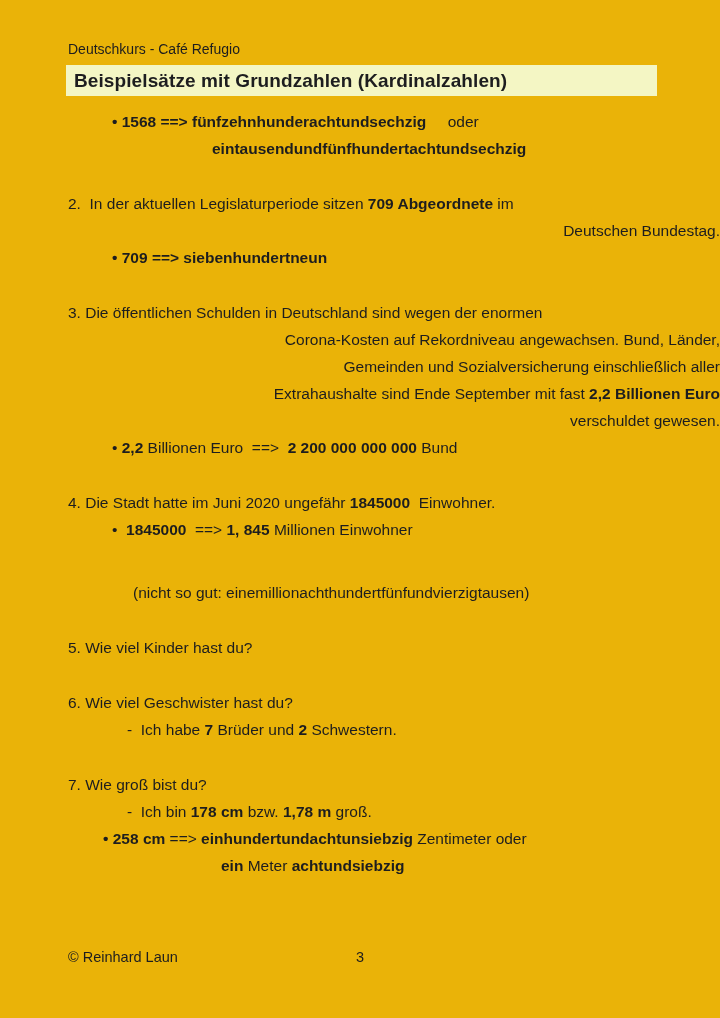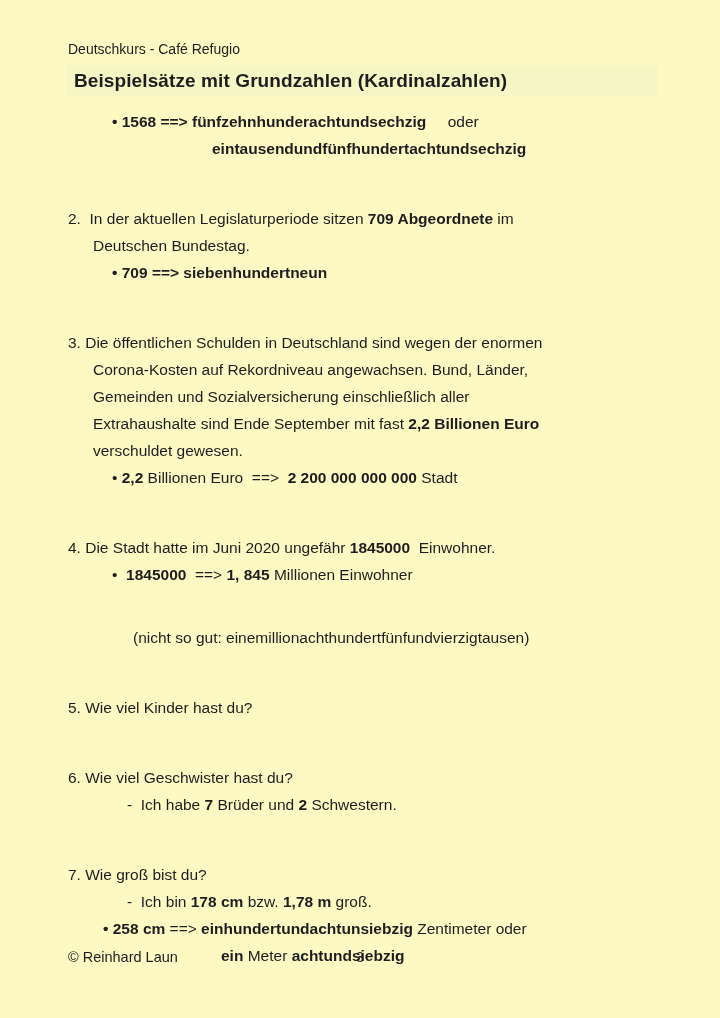--- a/index.html
+++ b/index.html
@@ -1,20 +1,20 @@
 <!DOCTYPE html>
 <html><head>
 <meta charset="utf-8">
 <style>
   html, body { margin: 0; padding: 0; background: #ffffff; }
   .page {
     position: relative;
     width: 720px;
     height: 1018px;
-    background: #fef9c3;
+    background: #eab308;
     font-family: "Liberation Sans", sans-serif;
     color: #1d1d1f;
     overflow: hidden;
   }
   .doc-header {
     position: absolute;
     top: 41px;
     left: 68px;
     font-size: 14px;
     line-height: 16px;
@@ -42,23 +42,23 @@
     top: 108px;
     left: 0;
     right: 0;
   }
   .line {
     font-size: 15.5px;
     line-height: 27px;
     white-space: pre-wrap;
   }
   .seg.bold { font-weight: 700; }
-  .gap { margin-top: 43px; }
+  .gap { margin-top: 28px; }
   .l-num     { margin-left: 68px; }
-  .l-cont    { margin-left: 93px; }
+  .l-cont    { margin-left: 93px; text-align: right; }
   .l-bullet  { margin-left: 112px; }
   .l-wrap2   { margin-left: 212px; }
   .l-dash    { margin-left: 127px; }
   .l-paren   { margin-left: 133px; margin-top: 36px; }
   .l-bullet7 { margin-left: 103px; }
   .l-center7 { margin-left: 221px; }
   .doc-footer {
     position: absolute;
     top: 948px;
     left: 0;
@@ -83,21 +83,21 @@
       <div class="line l-bullet"><span class="seg bold">• 1568 ==&gt; fünfzehnhunderachtundsechzig</span><span class="seg">     oder</span></div>
       <div class="line l-wrap2"><span class="seg bold">eintausendundfünfhundertachtundsechzig</span></div>
       <div class="line l-num gap"><span class="seg">2.  In der aktuellen Legislaturperiode sitzen </span><span class="seg bold">709 Abgeordnete</span><span class="seg"> im</span></div>
       <div class="line l-cont"><span class="seg">Deutschen Bundestag.</span></div>
       <div class="line l-bullet"><span class="seg bold">• 709 ==&gt; siebenhundertneun</span></div>
       <div class="line l-num gap"><span class="seg">3. Die öffentlichen Schulden in Deutschland sind wegen der enormen</span></div>
       <div class="line l-cont"><span class="seg">Corona-Kosten auf Rekordniveau angewachsen. Bund, Länder,</span></div>
       <div class="line l-cont"><span class="seg">Gemeinden und Sozialversicherung einschließlich aller</span></div>
       <div class="line l-cont"><span class="seg">Extrahaushalte sind Ende September mit fast </span><span class="seg bold">2,2 Billionen Euro</span></div>
       <div class="line l-cont"><span class="seg">verschuldet gewesen.</span></div>
-      <div class="line l-bullet"><span class="seg">• </span><span class="seg bold">2,2</span><span class="seg"> Billionen Euro  ==&gt;  </span><span class="seg bold">2 200 000 000 000</span><span class="seg"> Stadt</span></div>
+      <div class="line l-bullet"><span class="seg">• </span><span class="seg bold">2,2</span><span class="seg"> Billionen Euro  ==&gt;  </span><span class="seg bold">2 200 000 000 000</span><span class="seg"> Bund</span></div>
       <div class="line l-num gap"><span class="seg">4. Die Stadt hatte im Juni 2020 ungefähr </span><span class="seg bold">1845000</span><span class="seg">  Einwohner.</span></div>
       <div class="line l-bullet"><span class="seg">•  </span><span class="seg bold">1845000</span><span class="seg">  ==&gt; </span><span class="seg bold">1, 845</span><span class="seg"> Millionen Einwohner</span></div>
       <div class="line l-paren"><span class="seg">(nicht so gut: einemillionachthundertfünfundvierzigtausen)</span></div>
       <div class="line l-num gap"><span class="seg">5. Wie viel Kinder hast du?</span></div>
       <div class="line l-num gap"><span class="seg">6. Wie viel Geschwister hast du?</span></div>
       <div class="line l-dash"><span class="seg">-  Ich habe </span><span class="seg bold">7</span><span class="seg"> Brüder und </span><span class="seg bold">2</span><span class="seg"> Schwestern.</span></div>
       <div class="line l-num gap"><span class="seg">7. Wie groß bist du?</span></div>
       <div class="line l-dash"><span class="seg">-  Ich bin </span><span class="seg bold">178 cm</span><span class="seg"> bzw. </span><span class="seg bold">1,78 m</span><span class="seg"> groß.</span></div>
       <div class="line l-bullet7"><span class="seg bold">• 258 cm</span><span class="seg"> ==&gt; </span><span class="seg bold">einhundertundachtunsiebzig</span><span class="seg"> Zentimeter oder</span></div>
       <div class="line l-center7"><span class="seg bold">ein</span><span class="seg"> Meter </span><span class="seg bold">achtundsiebzig</span></div>

